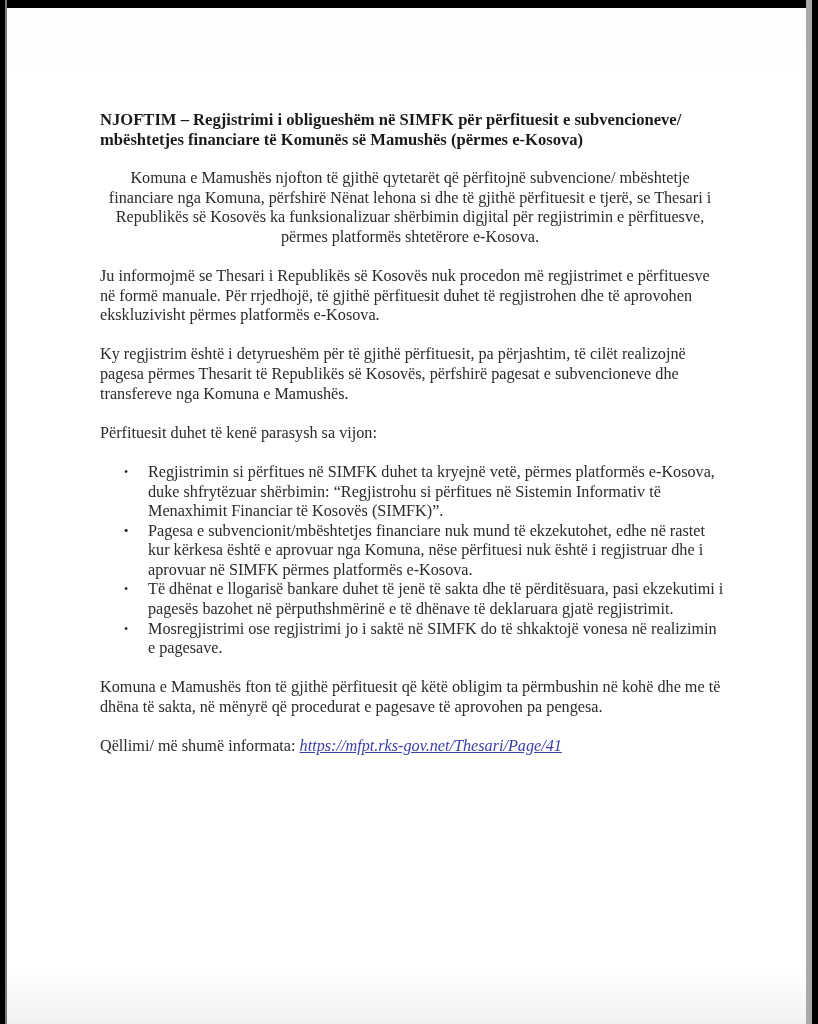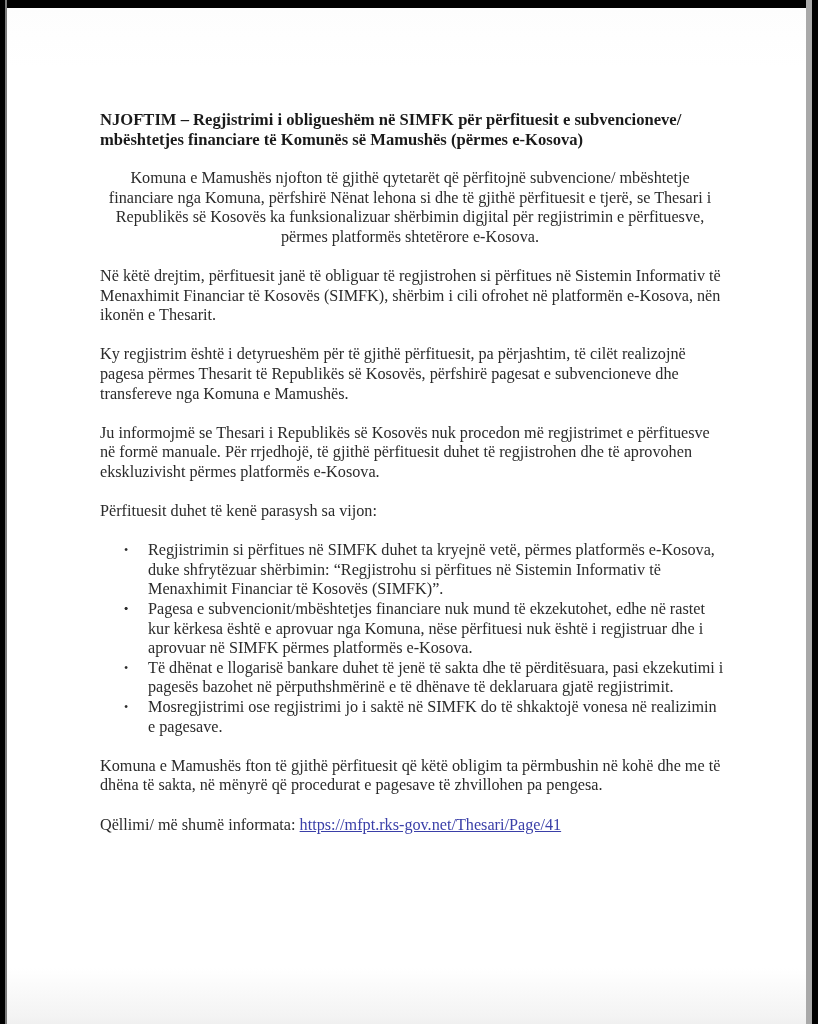--- a/index.html
+++ b/index.html
@@ -67,37 +67,37 @@
       left: -24px;
       top: 0;
       font-size: 12px;
       line-height: 19.6px;
       color: #2b2b2b;
     }
     .link {
       color: #3a3fa8;
       text-decoration: underline;
       cursor: pointer;
+      font-style: italic;
     }
     .p1 { width: 620px; text-align: center; }
   </style>
 </head>
 <body>
 
 <div class="frame-left"></div>
 <div class="frame-left-edge"></div>
 
 <div class="page">
   <div class="content">
     <div class="title">NJOFTIM – Regjistrimi i obligueshëm në SIMFK për përfituesit e subvencioneve/ mbështetjes financiare të Komunës së Mamushës (përmes e-Kosova)</div>
 
     <p class="p1">Komuna e Mamushës njofton të gjithë qytetarët që përfitojnë subvencione/ mbështetje financiare nga Komuna, përfshirë Nënat lehona si dhe të gjithë përfituesit e tjerë, se Thesari i Republikës së Kosovës ka funksionalizuar shërbimin digjital për regjistrimin e përfituesve, përmes platformës shtetërore e-Kosova.</p>
-    <p>Në këtë drejtim, përfituesit janë të obliguar të regjistrohen si përfitues në Sistemin Informativ të Menaxhimit Financiar të Kosovës (SIMFK), shërbim i cili ofrohet në platformën e-Kosova, nën ikonën e Thesarit.</p>
+    <p>Ju informojmë se Thesari i Republikës së Kosovës nuk procedon më regjistrimet e përfituesve në formë manuale. Për rrjedhojë, të gjithë përfituesit duhet të regjistrohen dhe të aprovohen ekskluzivisht përmes platformës e-Kosova.</p>
     <p>Ky regjistrim është i detyrueshëm për të gjithë përfituesit, pa përjashtim, të cilët realizojnë pagesa përmes Thesarit të Republikës së Kosovës, përfshirë pagesat e subvencioneve dhe transfereve nga Komuna e Mamushës.</p>
-    <p>Ju informojmë se Thesari i Republikës së Kosovës nuk procedon më regjistrimet e përfituesve në formë manuale. Për rrjedhojë, të gjithë përfituesit duhet të regjistrohen dhe të aprovohen ekskluzivisht përmes platformës e-Kosova.</p>
     <p>Përfituesit duhet të kenë parasysh sa vijon:</p>
 
     <ul>
       <li>
         <span class="bullet">•</span>
         <span>Regjistrimin si përfitues në SIMFK duhet ta kryejnë vetë, përmes platformës e-Kosova, duke shfrytëzuar shërbimin: “Regjistrohu si përfitues në Sistemin Informativ të Menaxhimit Financiar të Kosovës (SIMFK)”.</span>
       </li>
       <li>
         <span class="bullet">•</span>
       </li>
@@ -108,20 +108,20 @@
       <li>
         <span class="bullet">•</span>
         <span>Të dhënat e llogarisë bankare duhet të jenë të sakta dhe të përditësuara, pasi ekzekutimi i pagesës bazohet në përputhshmërinë e të dhënave të deklaruara gjatë regjistrimit.</span>
       </li>
       <li>
         <span class="bullet">•</span>
         <span>Mosregjistrimi ose regjistrimi jo i saktë në SIMFK do të shkaktojë vonesa në realizimin e pagesave.</span>
       </li>
     </ul>
 
-    <p>Komuna e Mamushës fton të gjithë përfituesit që këtë obligim ta përmbushin në kohë dhe me të dhëna të sakta, në mënyrë që procedurat e pagesave të zhvillohen pa pengesa.</p>
+    <p>Komuna e Mamushës fton të gjithë përfituesit që këtë obligim ta përmbushin në kohë dhe me të dhëna të sakta, në mënyrë që procedurat e pagesave të aprovohen pa pengesa.</p>
 
     <p><span>Qëllimi/ më shumë informata: </span><span class="link">https://mfpt.rks-gov.net/Thesari/Page/41</span></p>
   </div>
 </div>
 
 <div class="frame-right-gray"></div>
 <div class="frame-right-black"></div>
 
 </body></html>

